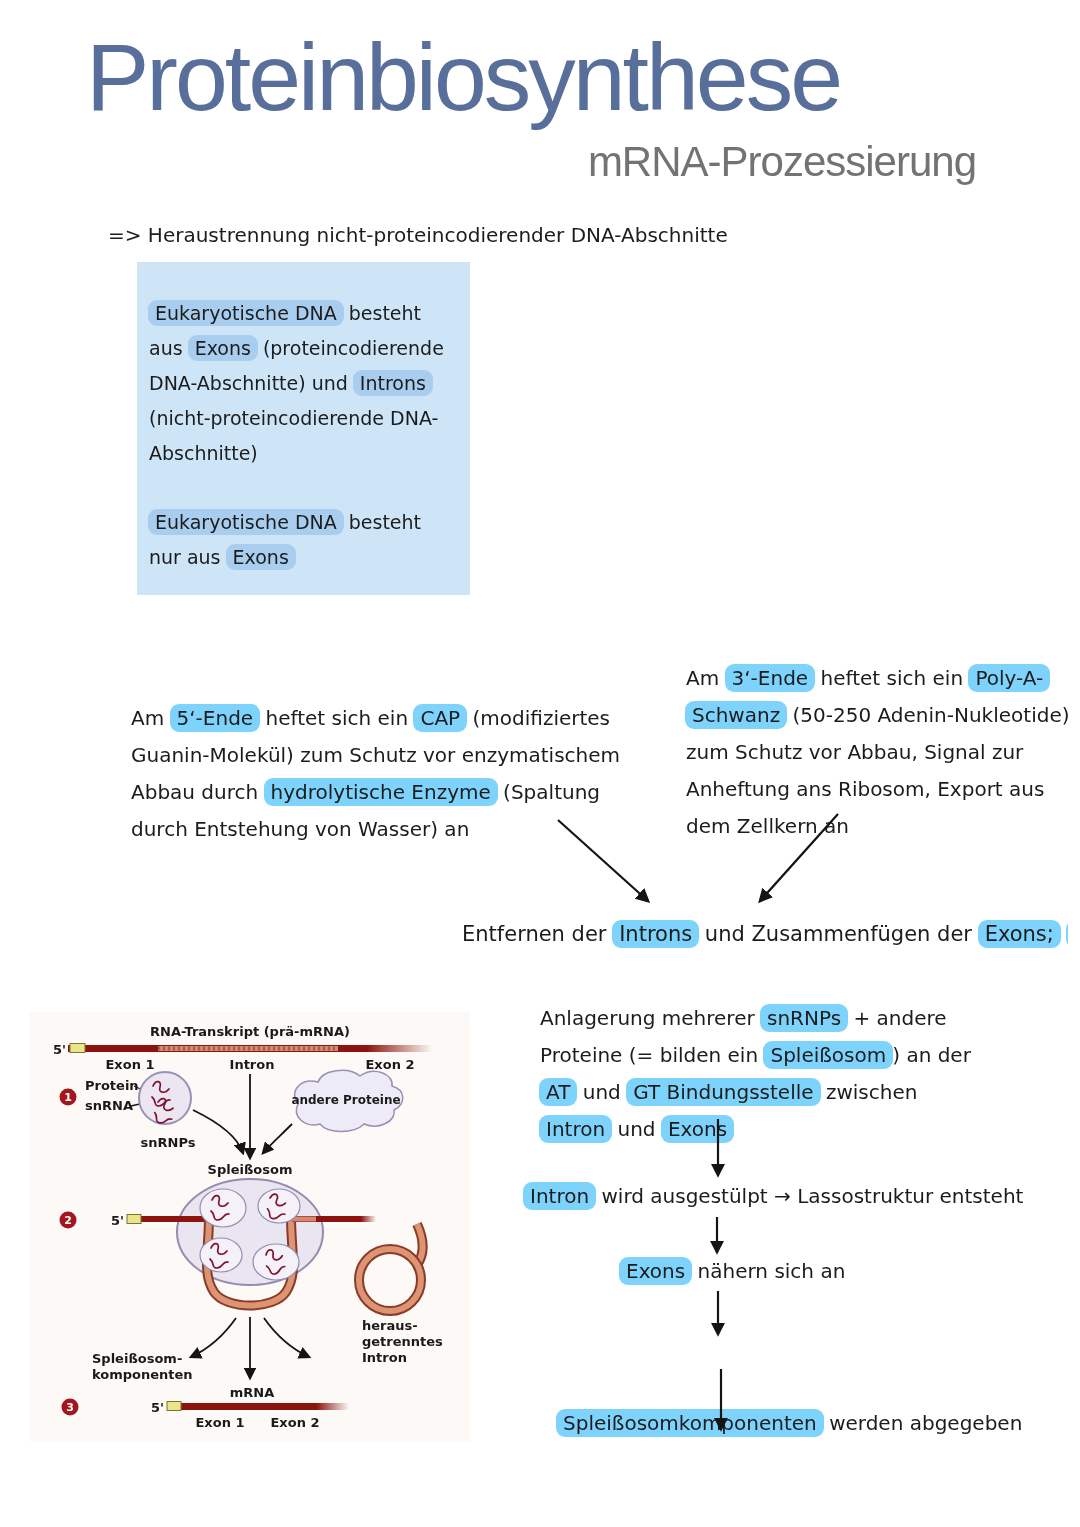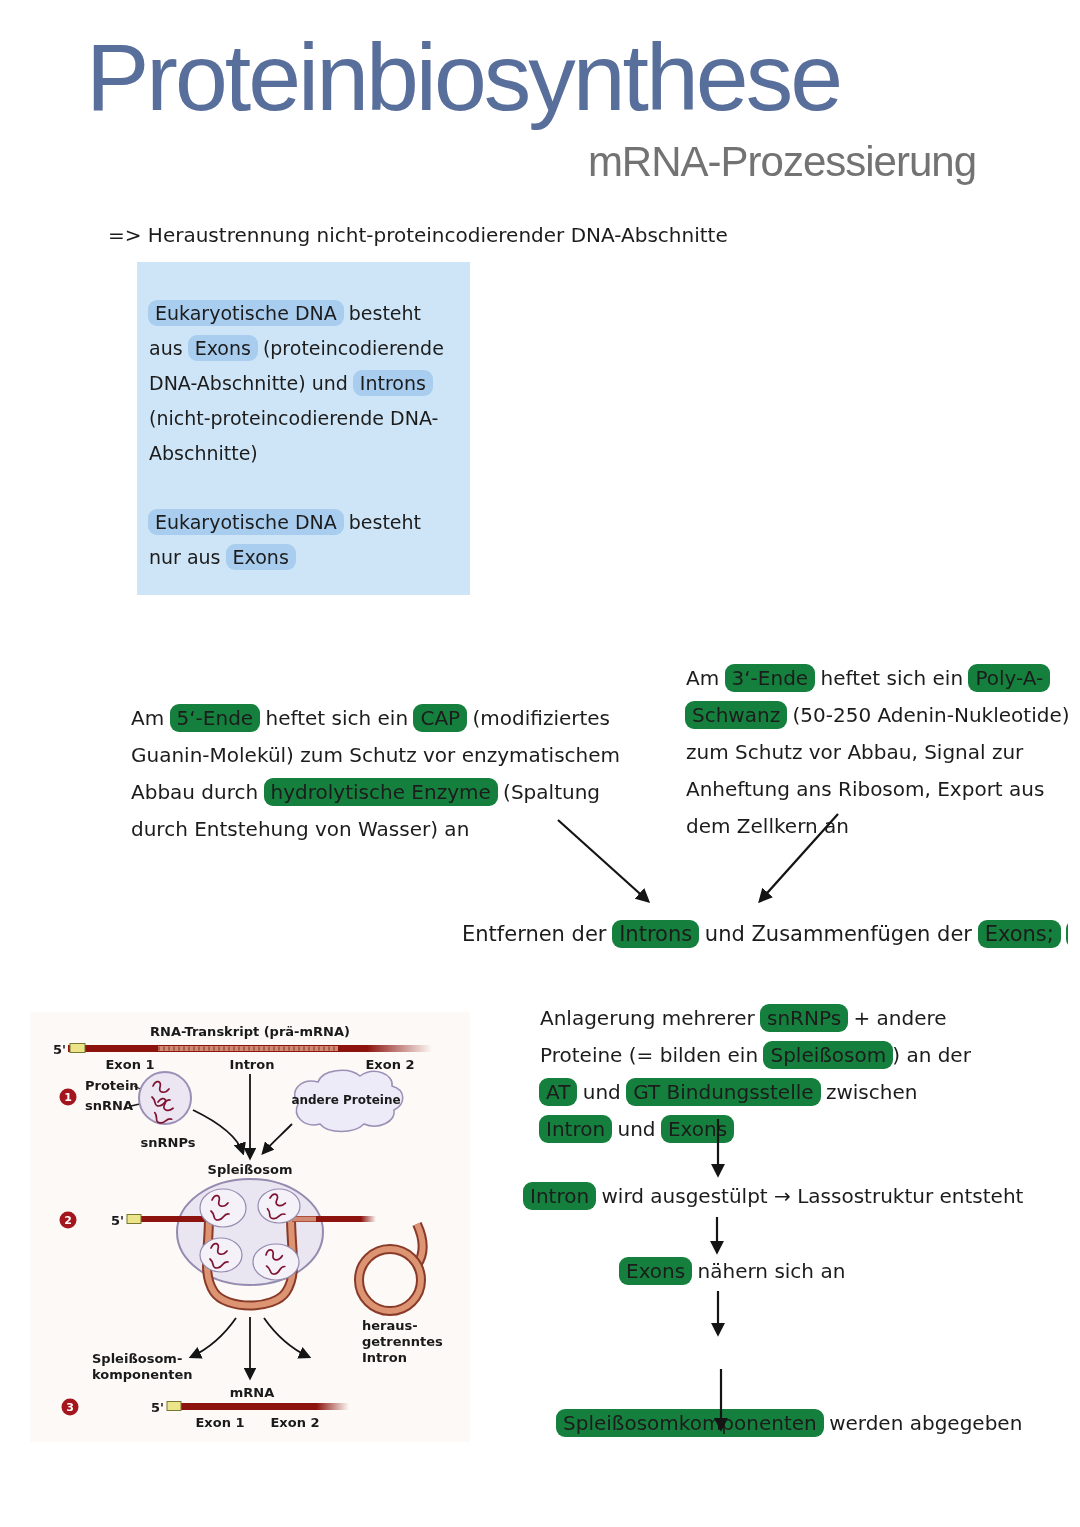--- a/index.html
+++ b/index.html
@@ -5,21 +5,21 @@
   html,body{margin:0;padding:0;background:#ffffff;}
   #page{position:relative;width:1068px;height:1527px;background:#ffffff;overflow:hidden;
         font-family:"DejaVu Sans",sans-serif;color:#1c1c1c;}
   
   #title{position:absolute;left:86px;top:16px;font-family:"Liberation Sans",sans-serif;
          font-size:95px;font-weight:400;letter-spacing:-3px;color:#586e9b;line-height:1.3;}
   #subtitle{position:absolute;right:92px;top:138px;font-family:"Liberation Sans",sans-serif;
          font-size:42px;font-weight:400;color:#737373;letter-spacing:-1px;}
   #intro{position:absolute;left:108px;top:223px;font-size:20px;}
   
-  .hl{background:#15803d;border-radius:9px;padding:2px 7px;margin:0 -1px;
+  .hl{background:#7dd3fc;border-radius:9px;padding:2px 7px;margin:0 -1px;
       -webkit-box-decoration-break:clone;box-decoration-break:clone;}
   
   #infobox{position:absolute;left:137px;top:262px;width:333px;height:333px;background:#cde5f7;
            box-sizing:border-box;padding:34px 12px 0 12px;font-size:19px;line-height:35px;}
   #infobox .hl{background:#a8cdee;}
   #infobox p{margin:0;}
   #infobox p + p{margin-top:34px;}
   .note{position:absolute;font-size:20px;line-height:37px;}
   #capnote{left:131px;top:700px;width:505px;}
   #polyanote{left:686px;top:660px;width:398px;}

